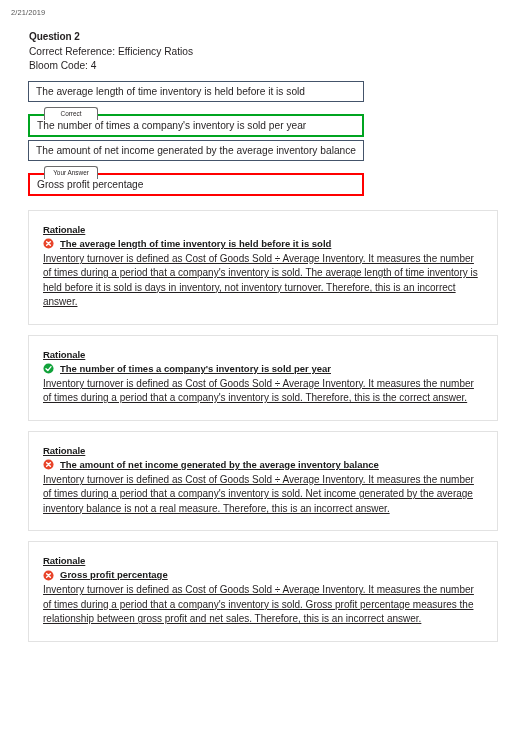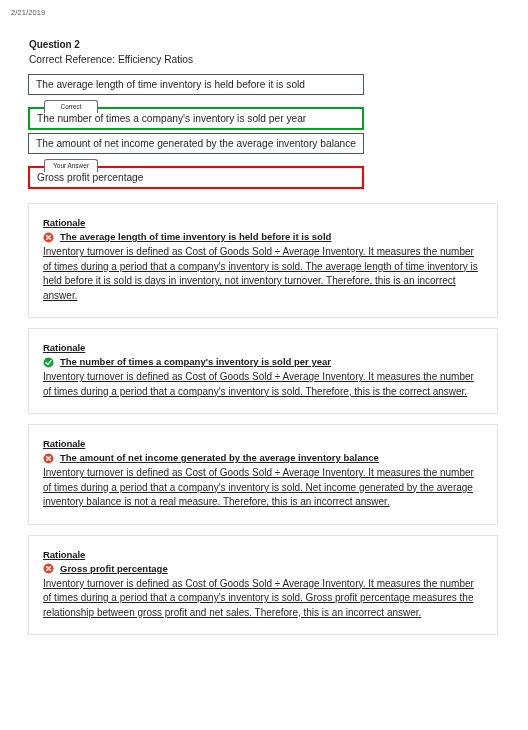--- a/index.html
+++ b/index.html
@@ -15,21 +15,20 @@
     overflow: hidden;
     position: relative;
   }
 
   
   .page-header {
     position: relative;
     height: 22px;
     font-size: 7.5px;
     color: #555555;
-    padding-top: 8px;
   }
   .page-header .hdr-date {
     position: absolute;
     left: 11px;
     top: 8px;
     letter-spacing: .1px;
   }
   .page-header .hdr-title {
     position: absolute;
     left: 0;
@@ -152,20 +151,21 @@
 </head>
 <body>
 
 <div class="page-header">
   <span class="hdr-date">2/21/2019</span>
 </div>
 
 <div class="question-block">
   <div class="q-title">Question 2</div>
   <div class="q-meta">Correct Reference: Efficiency Ratios</div>
+  <div class="q-meta">Bloom Code: 4</div>
 </div>
 
 <div class="options">
 
   <div class="option-row">
     <div class="option-box neutral">The average length of time inventory is held before it is sold</div>
   </div>
 
   <div class="tag-wrap">
     <span class="tag">Correct</span>

